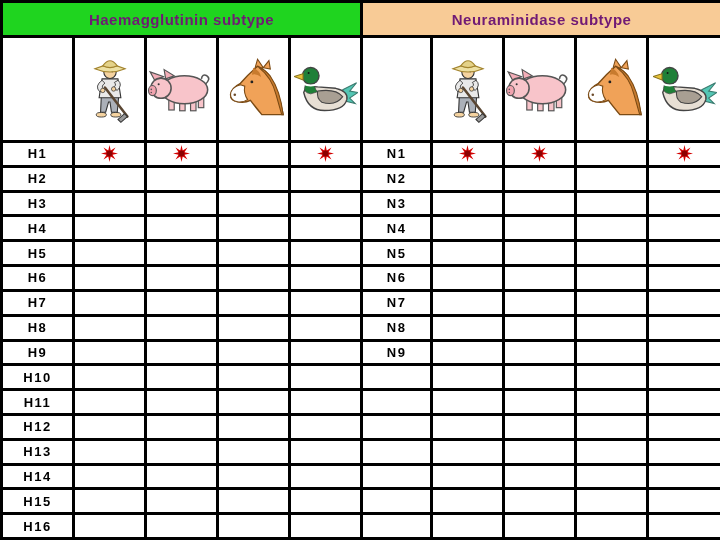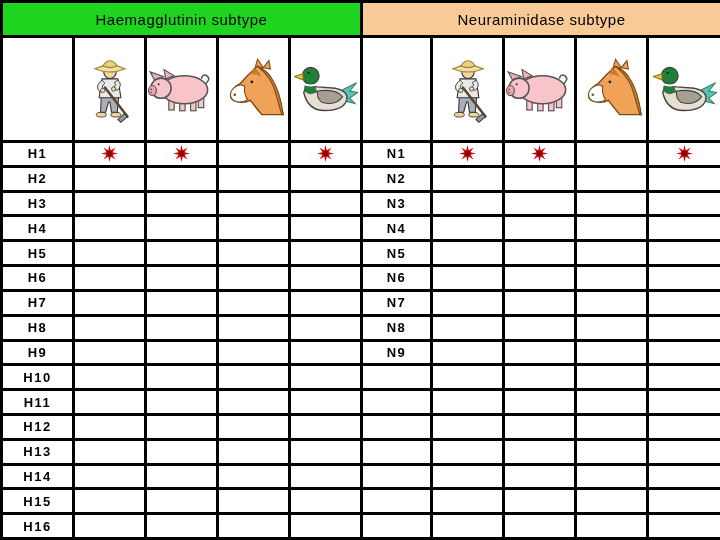--- a/index.html
+++ b/index.html
@@ -21,21 +21,21 @@
     width:720px;height:540px;background:#fff;
   }
   td{
     border:3px solid var(--border);
     padding:0;margin:0;
     text-align:center;vertical-align:middle;
     overflow:hidden;
   }
   td.hdr{
     height:32px;
-    font-weight:normal;font-size:15px;letter-spacing:.5px;color:#000000;
+    font-weight:bold;font-size:15px;letter-spacing:.5px;color:#701a75;
   }
   td.hdr-green{background:var(--ha-header-bg);}
   td.hdr-peach{background:var(--na-header-bg);}
   tr.icons td{height:102px;background:#fff;}
   tr.datarow td{
     height:21px;
     font-weight:bold;font-size:13px;letter-spacing:1.5px;color:#000;
     background:#fff;
   }
   td.shaded{background:var(--shaded);}

